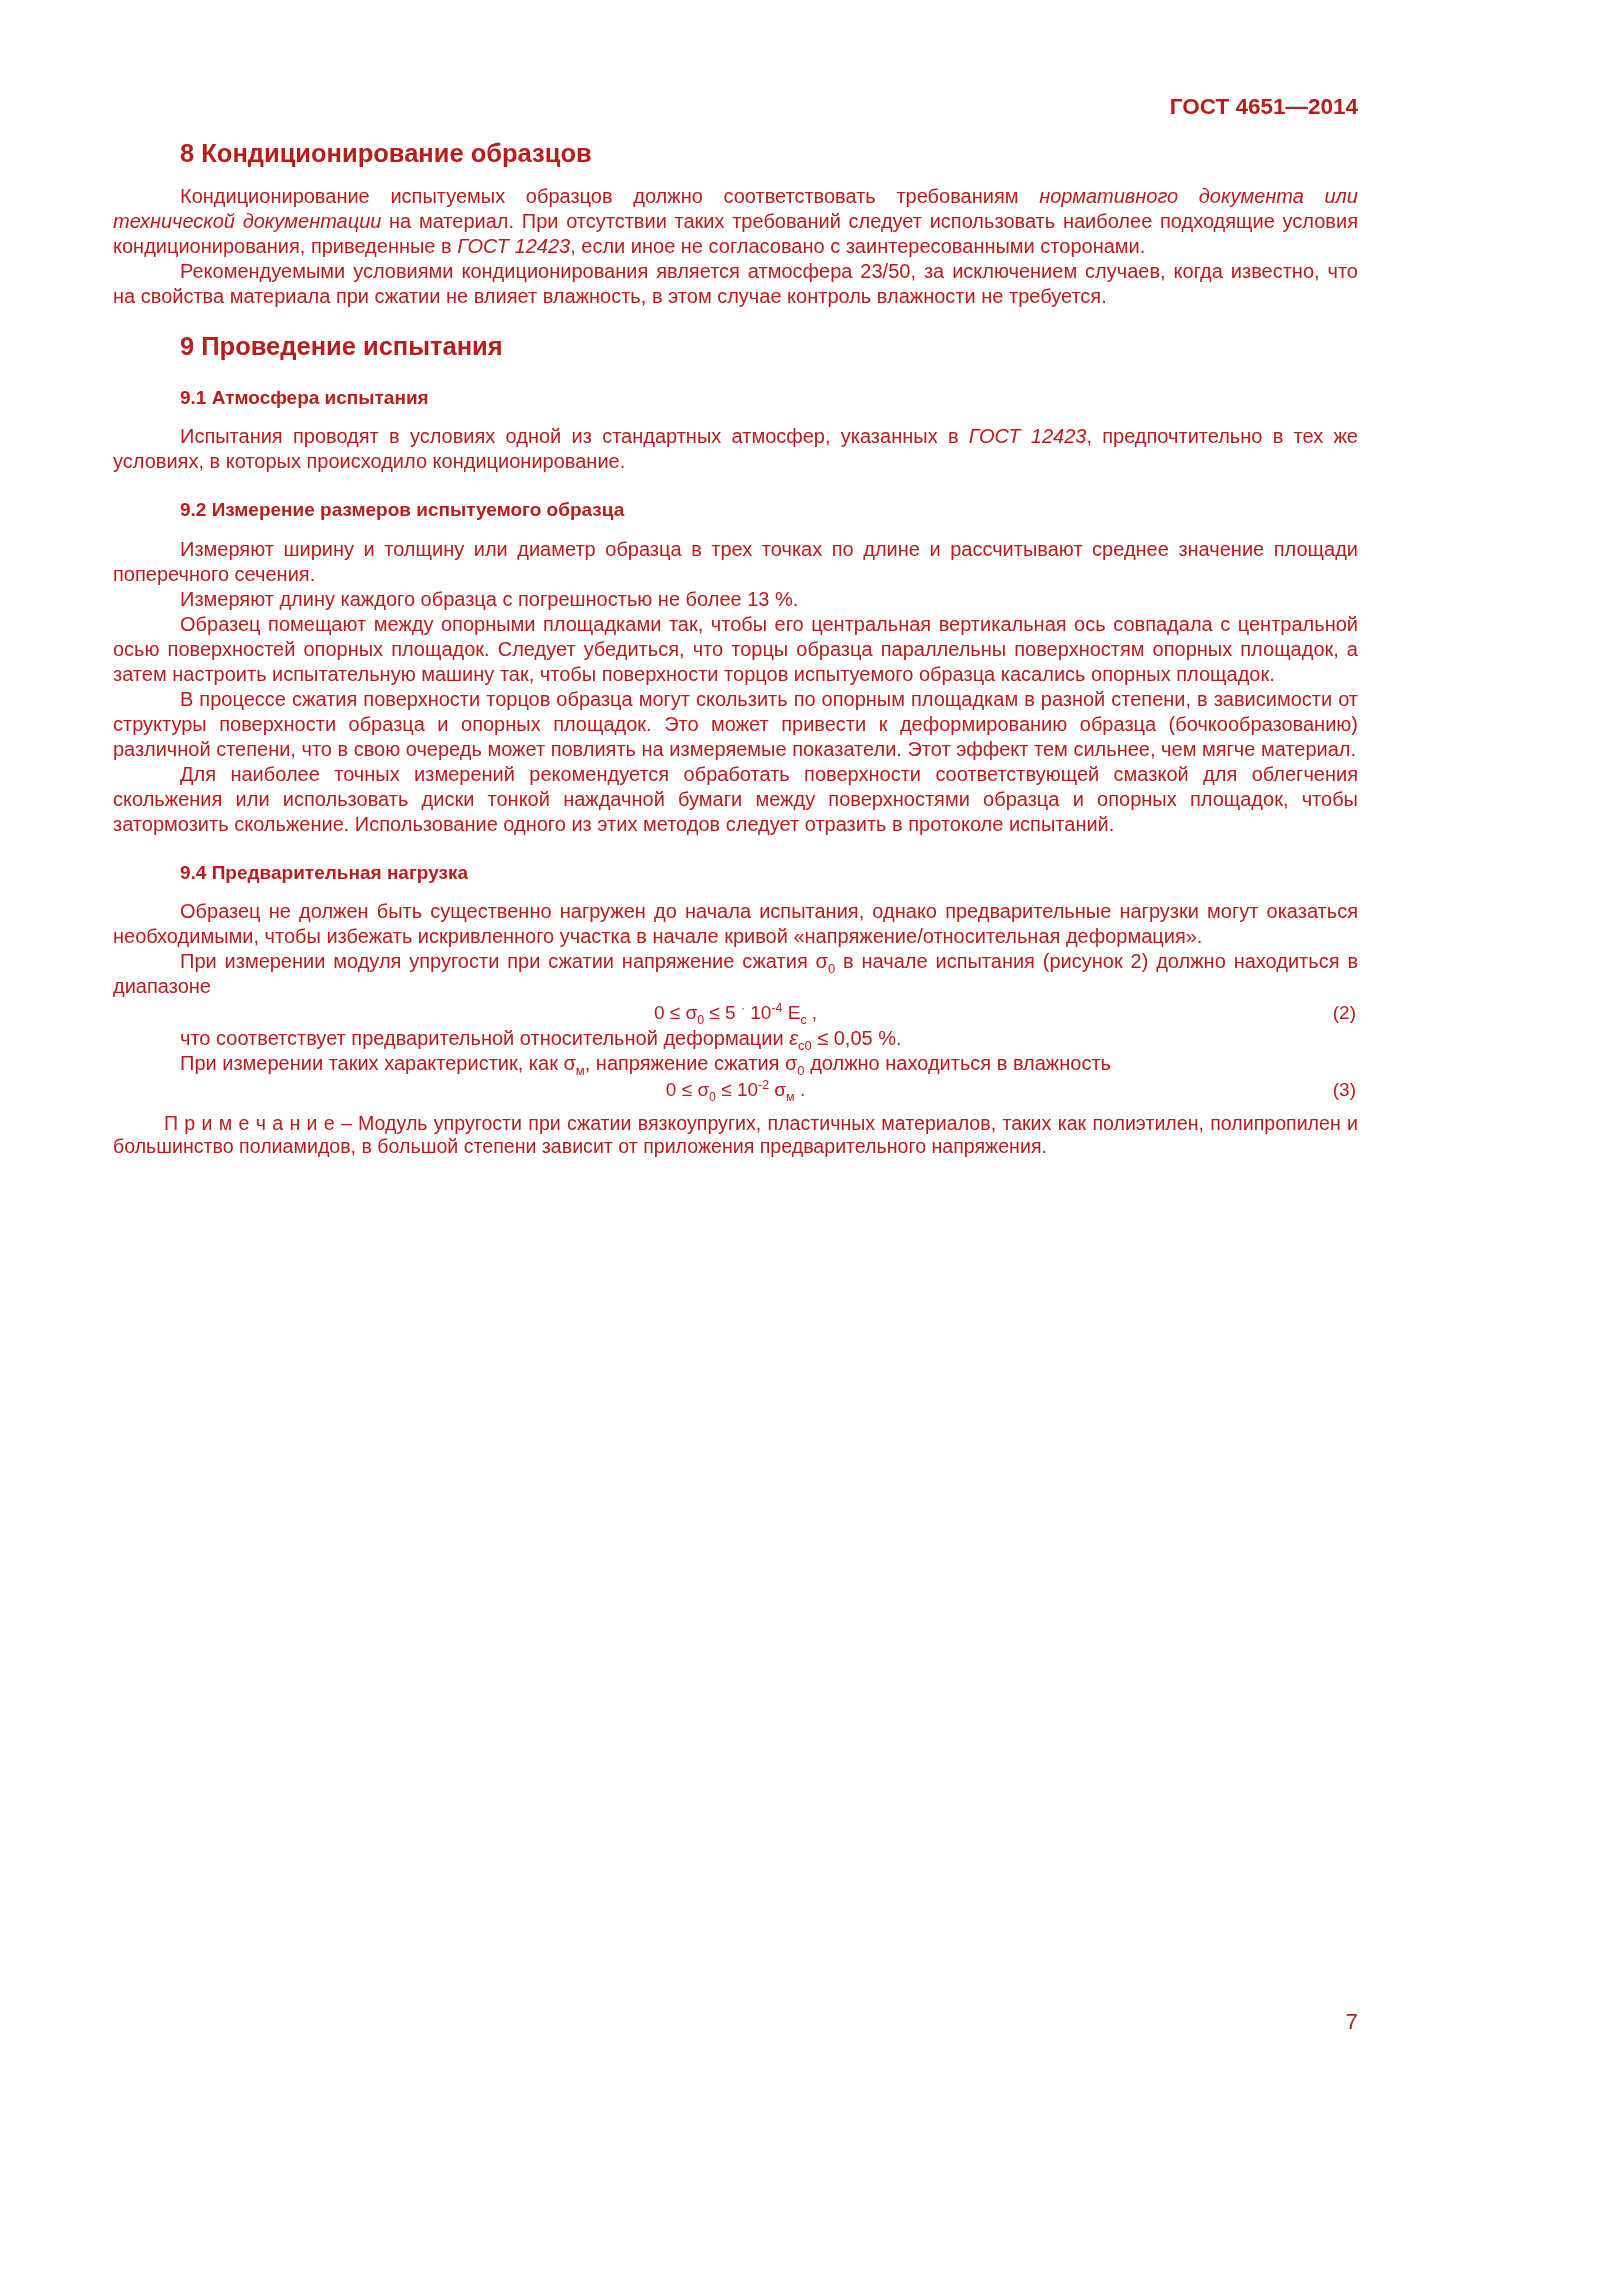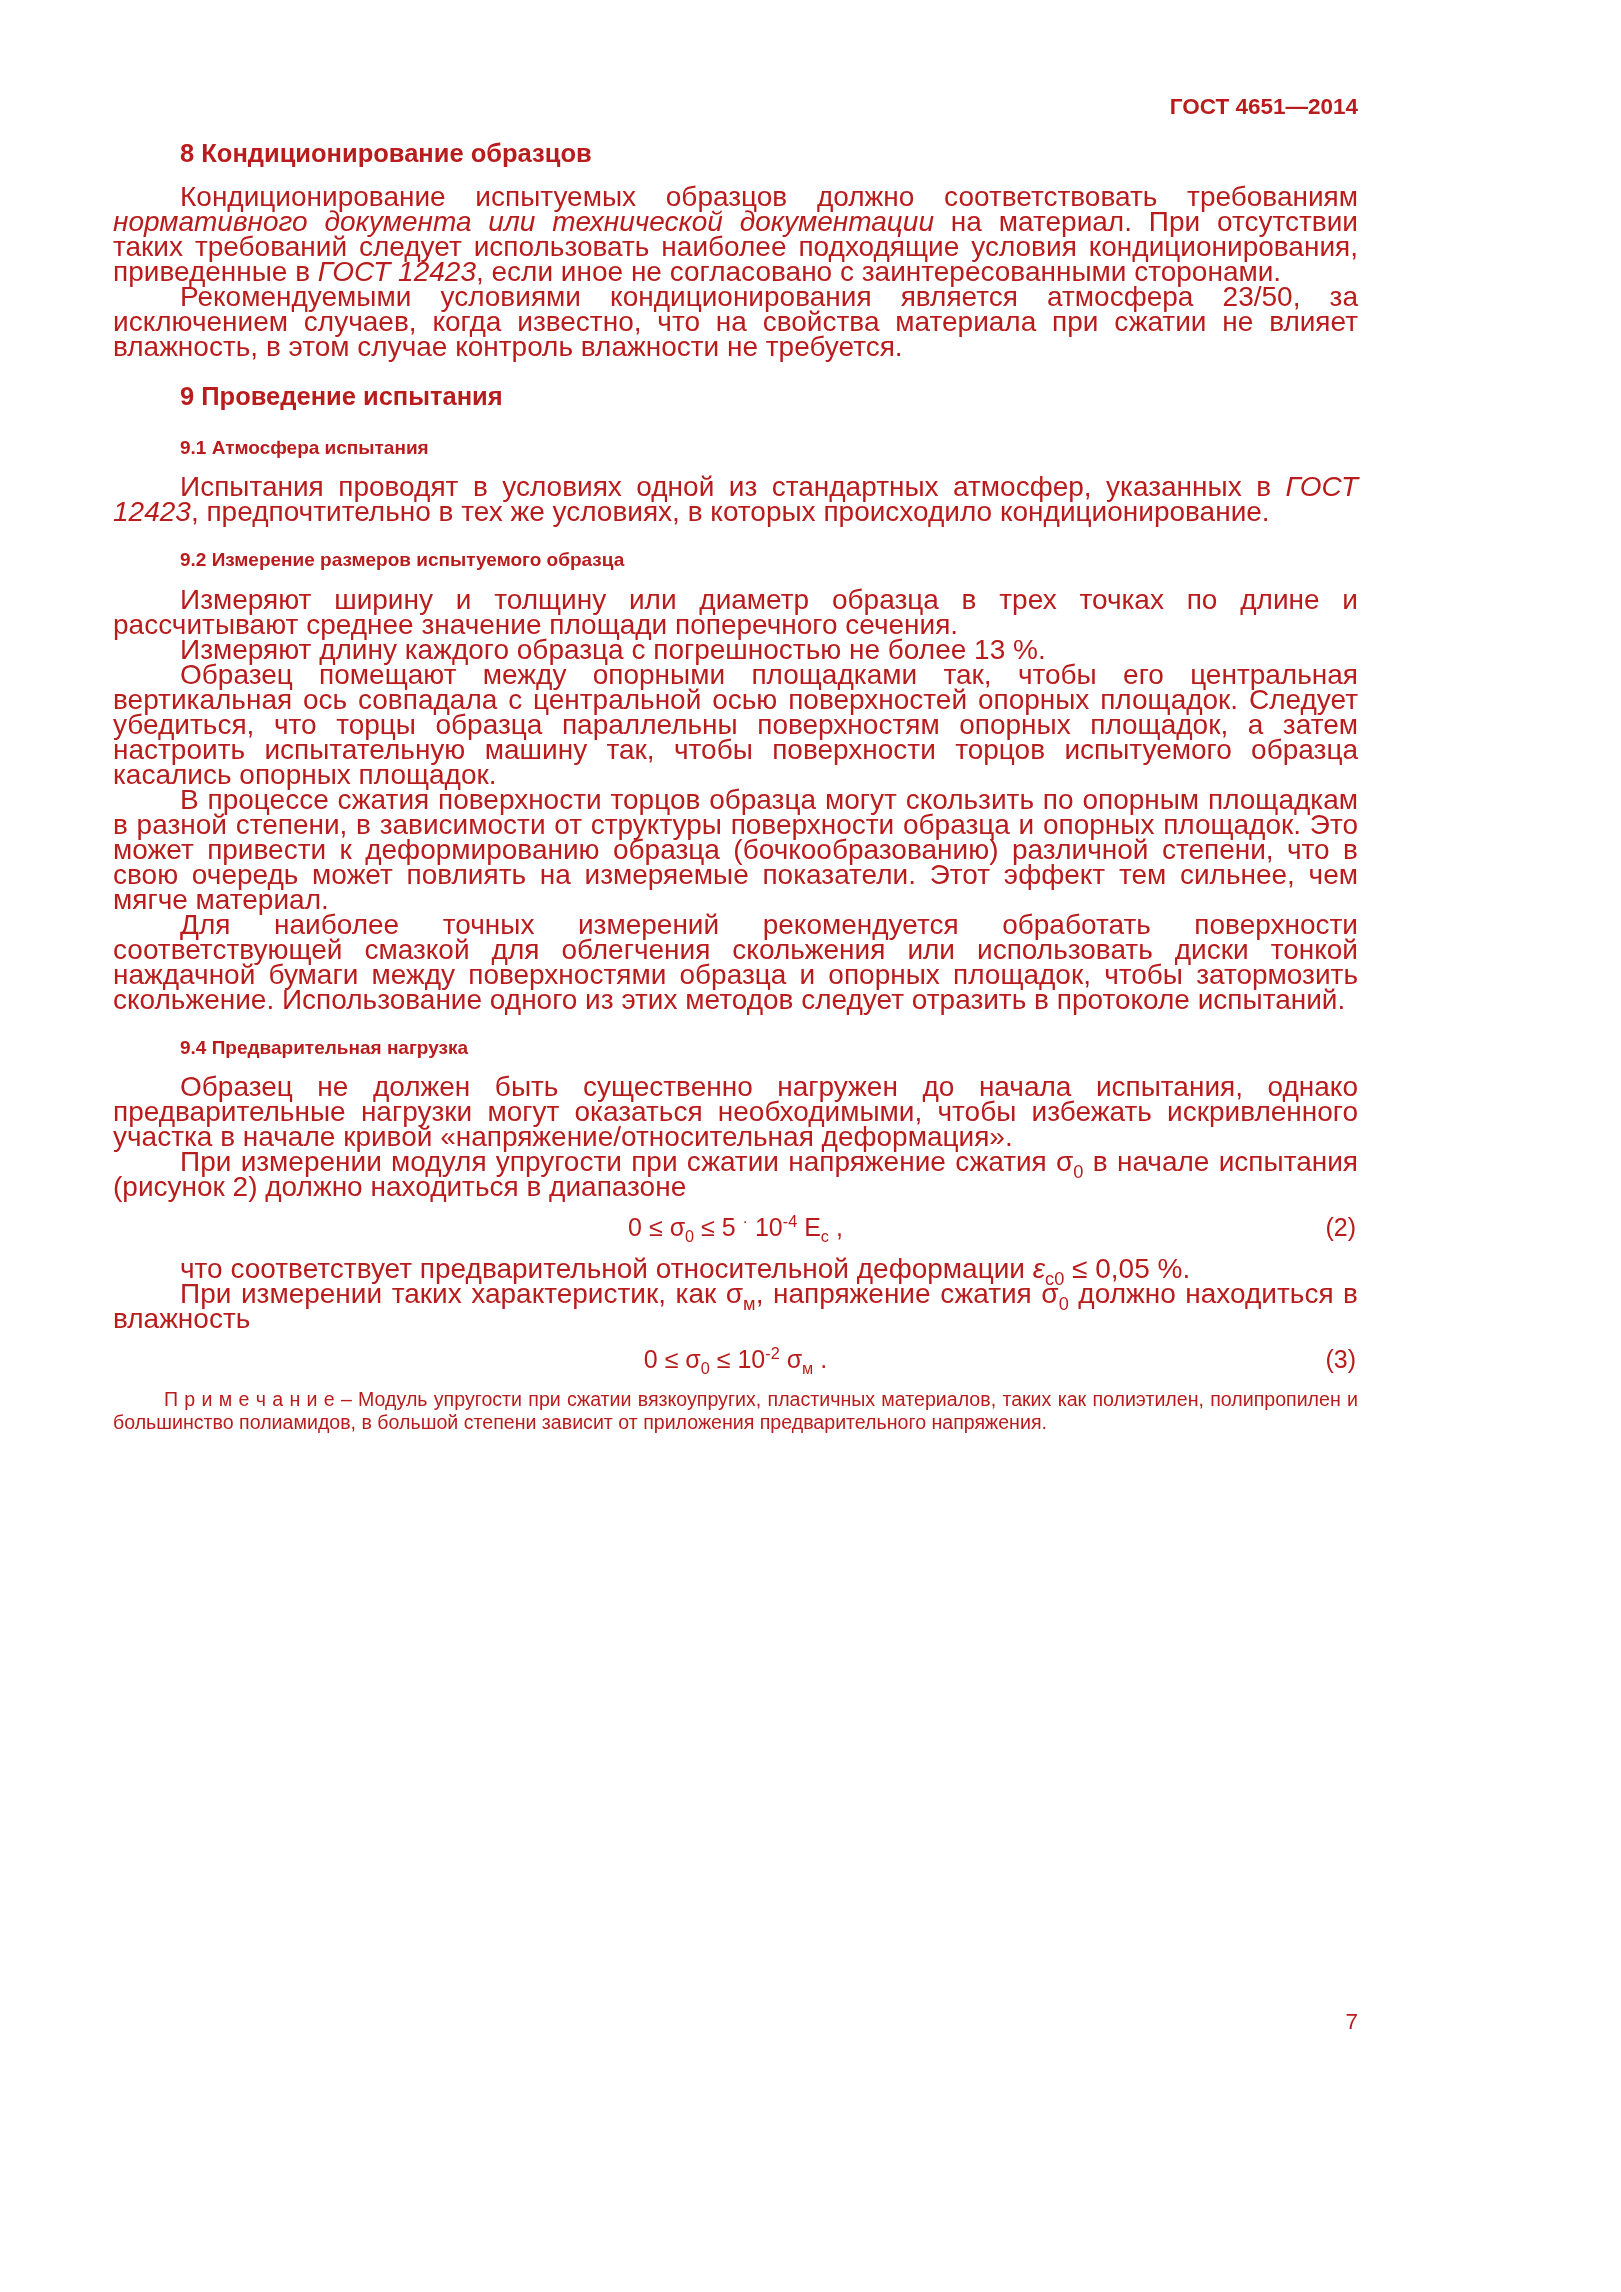--- a/index.html
+++ b/index.html
@@ -43,38 +43,38 @@
     margin-top: 0;
   }
   .h2 {
     font-size: 19px;
     font-weight: bold;
     line-height: 25.5px;
     margin: 23.5px 0 13.7px 0;
     text-indent: 67px;
   }
   .para {
-    font-size: 28px;
+    font-size: 20px;
     line-height: 25px;
     margin: 0;
     text-indent: 67px;
     text-align: justify;
   }
   .note {
     font-size: 19.6px;
     line-height: 23px;
     margin: 9.8px 0 0 0;
     text-indent: 51px;
     text-align: justify;
   }
   .formula {
     position: relative;
-    font-size: 25px;
+    font-size: 19px;
     line-height: 25px;
-    margin: 16px 0;
+    margin: 1px 0;
     text-align: center;
   }
   .formula .formula-number {
     position: absolute;
     right: 2px;
     top: 0;
   }
   sub, sup {
     font-size: 65%;
     line-height: 0;

